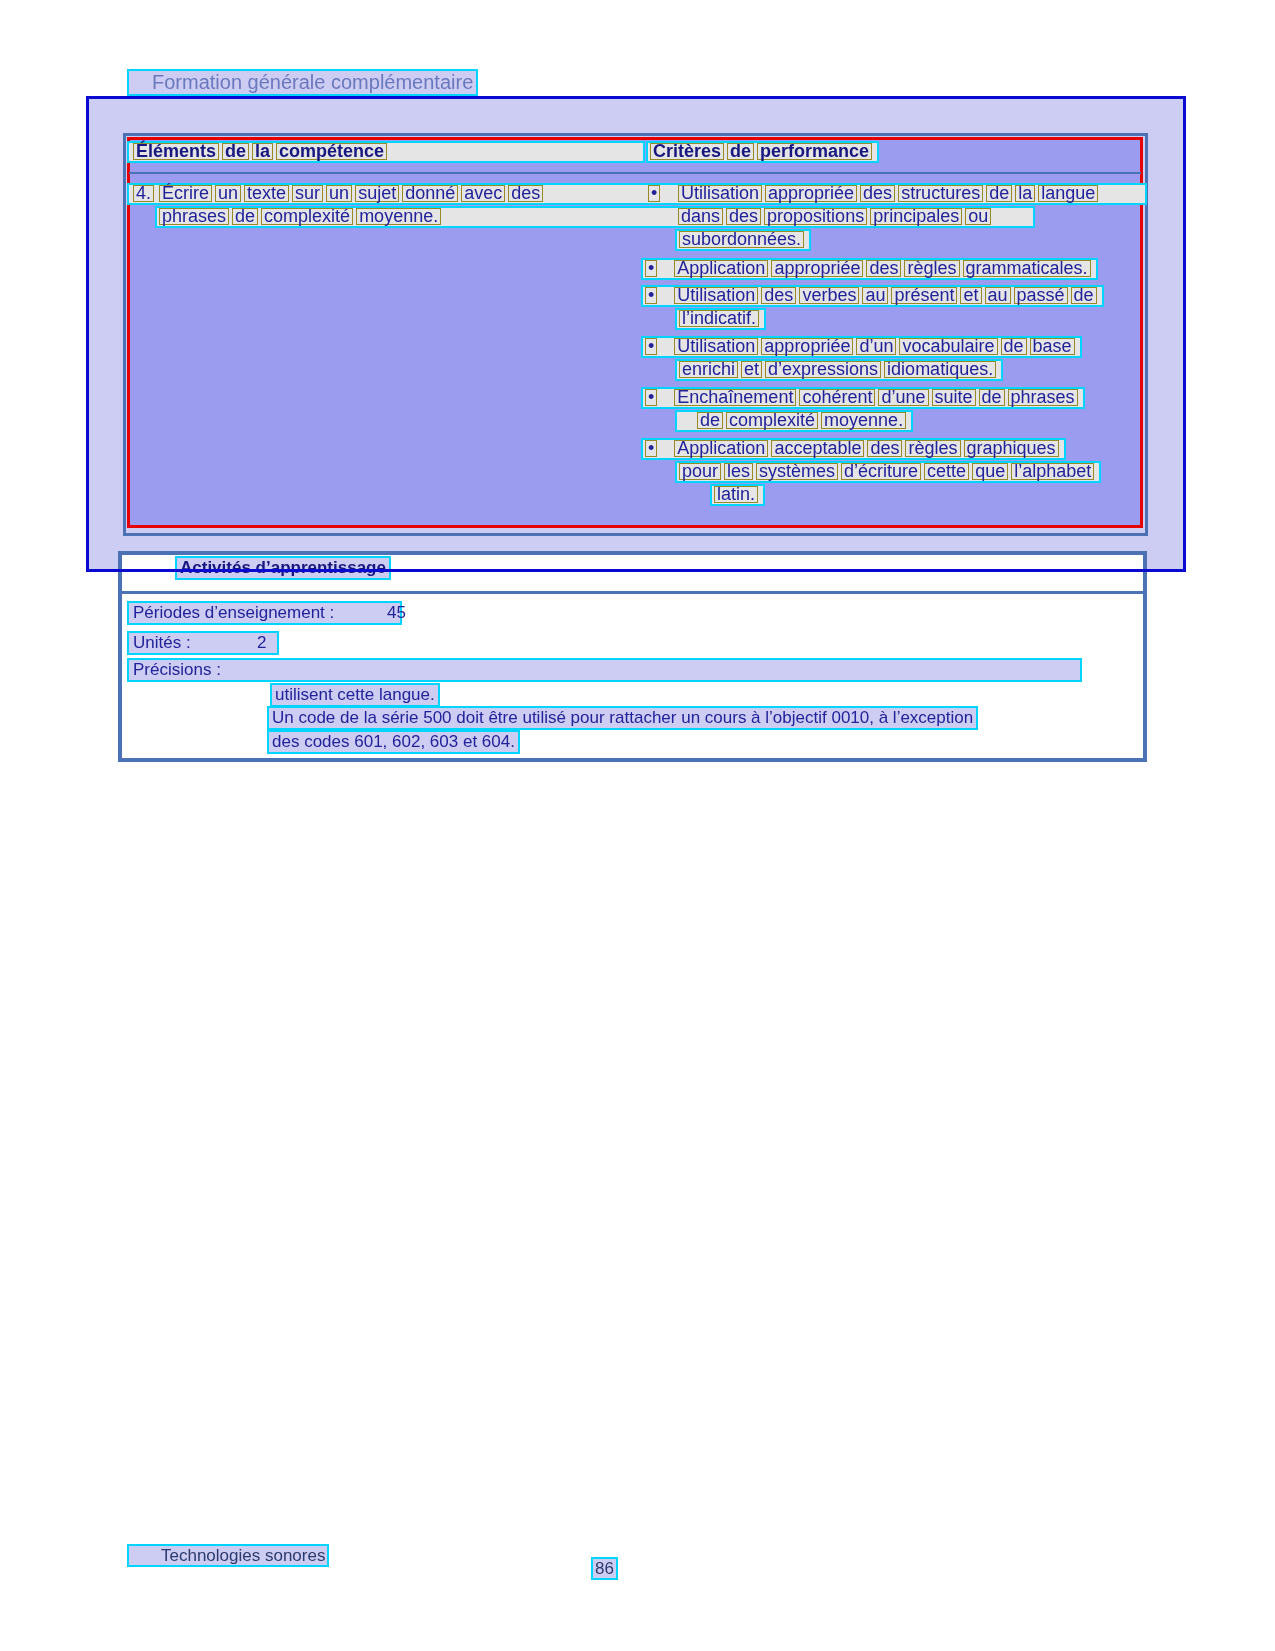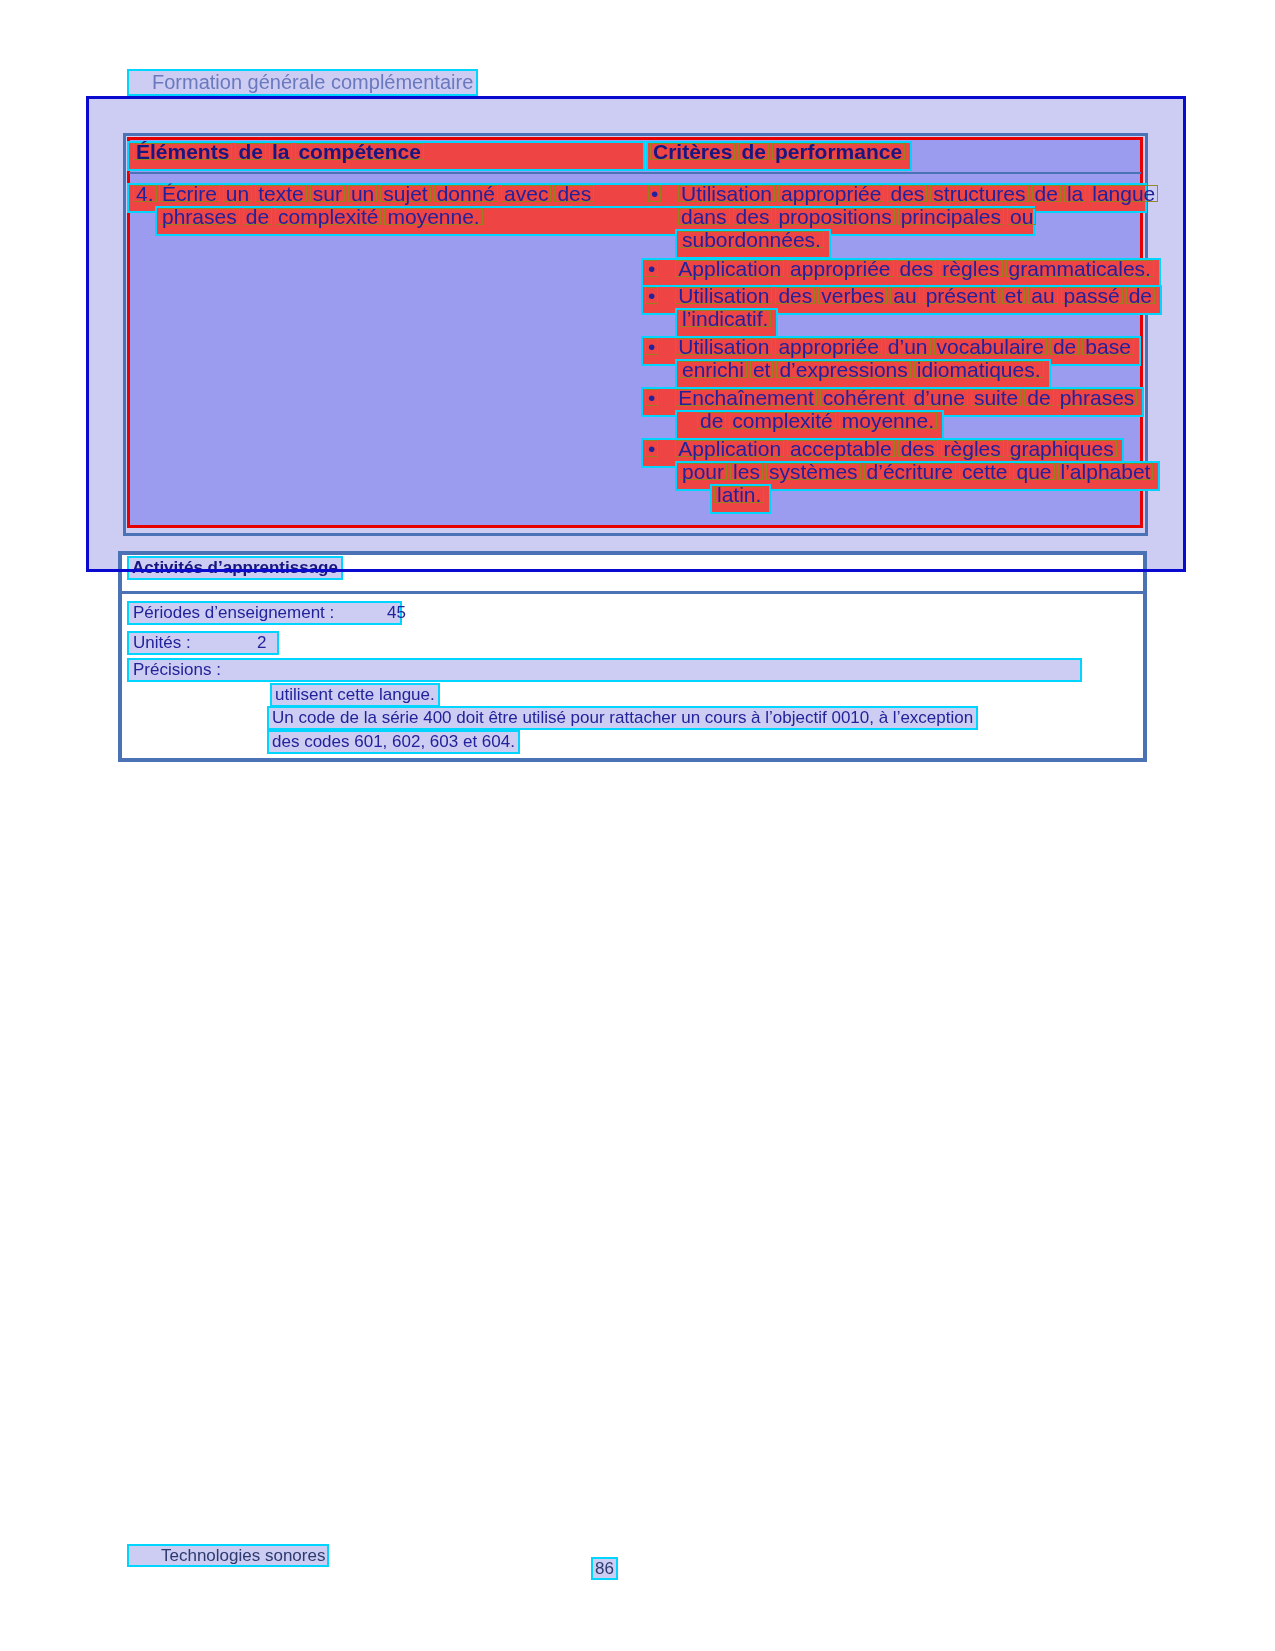--- a/index.html
+++ b/index.html
@@ -13,26 +13,26 @@
   .red-box{left:127px;top:137px;width:1016px;height:391px;border:3px solid #e60000;background:#9b9bef;z-index:3;}
   .header-divider{left:129px;top:172px;width:1012px;height:2px;background:#4a72b4;z-index:4;}
   .act-box{left:118px;top:551px;width:1029px;height:211px;border:4px solid #4a72b4;background:#ffffff;z-index:2;}
   .act-divider{left:120px;top:591px;width:1025px;height:3px;background:#4a72b4;z-index:4;}
   .outer-border-overlay{left:86px;top:96px;width:1100px;height:476px;border:3px solid #0909cf;background:transparent;z-index:60;pointer-events:none;}
 
   
   .ln{position:absolute;box-sizing:border-box;border:2px solid #00d5ff;white-space:nowrap;z-index:10;}
   .ln .seg{position:absolute;top:0;white-space:nowrap;}
   .ln.auto{width:auto;}
-  .g-table .ln{background:#ef4444;height:30px;line-height:17px;font-size:21px;color:#22229a;padding:0 2px;}
+  .g-table .ln{background:#e5e5e5;height:22px;line-height:17px;font-size:18px;color:#22229a;padding:0 2px;}
   .g-table .ln.bold{font-weight:bold;color:#17177f;}
   .g-table .w{display:inline-block;border:1px solid rgba(148,132,28,.95);padding:0 2px;margin-right:3px;line-height:15px;}
   .g-table .w.blt{margin-right:17px;border-color:rgba(148,132,28,.95);}
   .g-act .ln{background:#cdcdf3;height:24px;line-height:20px;font-size:17px;color:#22229a;padding:0 3px;}
-  .g-act .ln.bold{font-weight:bold;color:#17177f;z-index:12;}
+  .g-act .ln.bold{font-weight:bold;color:#17177f;z-index:12;margin-left:48px;}
   .g-chrome .ln{background:#cdcdf3;height:27px;line-height:23px;font-size:20px;color:#6a78bd;padding:0 3px;}
   .g-footer .ln{background:#cdcdf3;height:23px;line-height:19px;font-size:17px;color:#2c3a6e;padding:0 2px;}
 </style>
 </head>
 <body>
 
 <div class="page">
   <div class="box outer-fill"></div>
   <div class="box table-box"></div>
   <div class="box red-box"></div>
@@ -77,21 +77,21 @@
           <span class="seg" style="left: 258px;">45</span>
         </div>
         <div class="ln" style="left: 127px; top: 631px; width: 152px;">
           <span class="seg" style="left: 4px;">Unités :</span>
           <span class="seg" style="left: 128px;">2</span>
         </div>
         <div class="ln" style="left: 127px; top: 658px; width: 955px;">
           <span class="seg" style="left: 4px;">Précisions :</span>
         </div>
         <div class="ln auto" style="left: 270px; top: 683px;"><span>utilisent cette langue.</span></div>
-        <div class="ln auto" style="left: 267px; top: 706px;"><span>Un code de la série 400 doit être utilisé pour rattacher un cours à l’objectif 0010, à l’exception</span></div>
+        <div class="ln auto" style="left: 267px; top: 706px;"><span>Un code de la série 500 doit être utilisé pour rattacher un cours à l’objectif 0010, à l’exception</span></div>
         <div class="ln auto" style="left: 267px; top: 730px;"><span>des codes 601, 602, 603 et 604.</span></div>
       </div>
       <div class="g-footer">
         <div class="ln auto" style="left: 127px; top: 1544px; padding-left: 32px;"><span>Technologies sonores</span></div>
         <div class="ln auto" style="left: 591px; top: 1557px;"><span>86</span></div>
       </div>
     </div>
   <div class="box outer-border-overlay"></div>
 </div>
 

